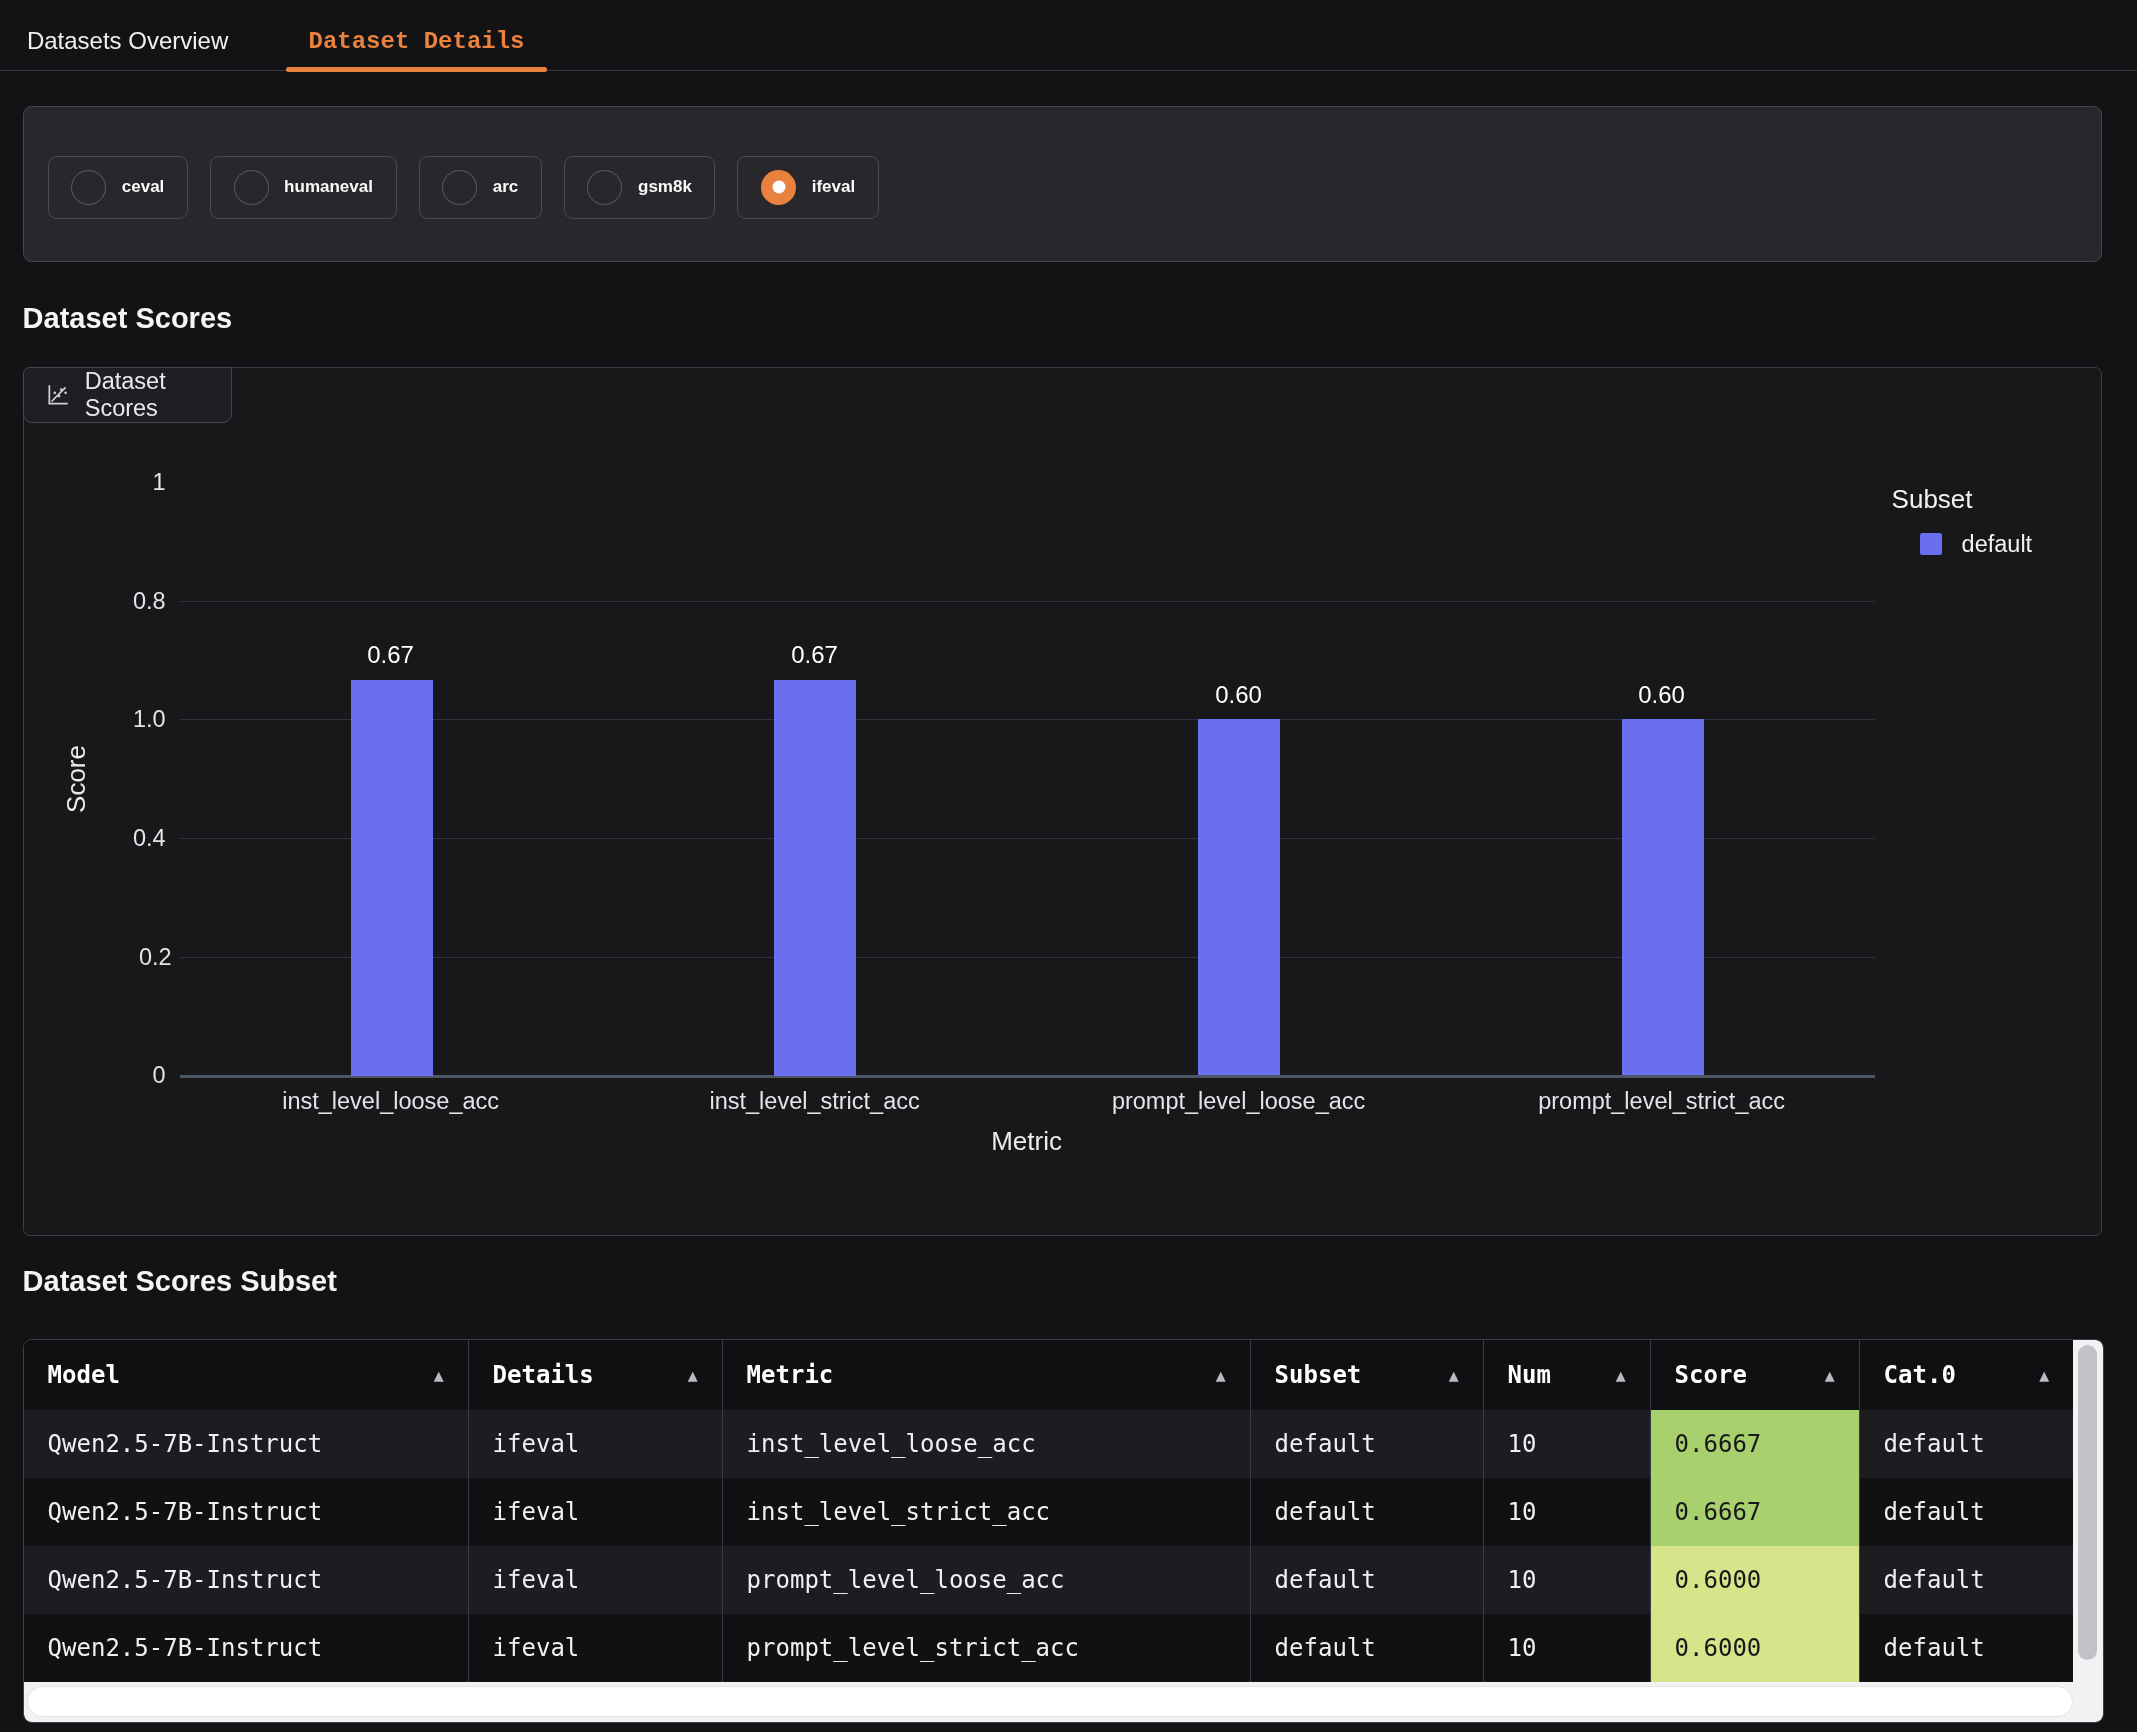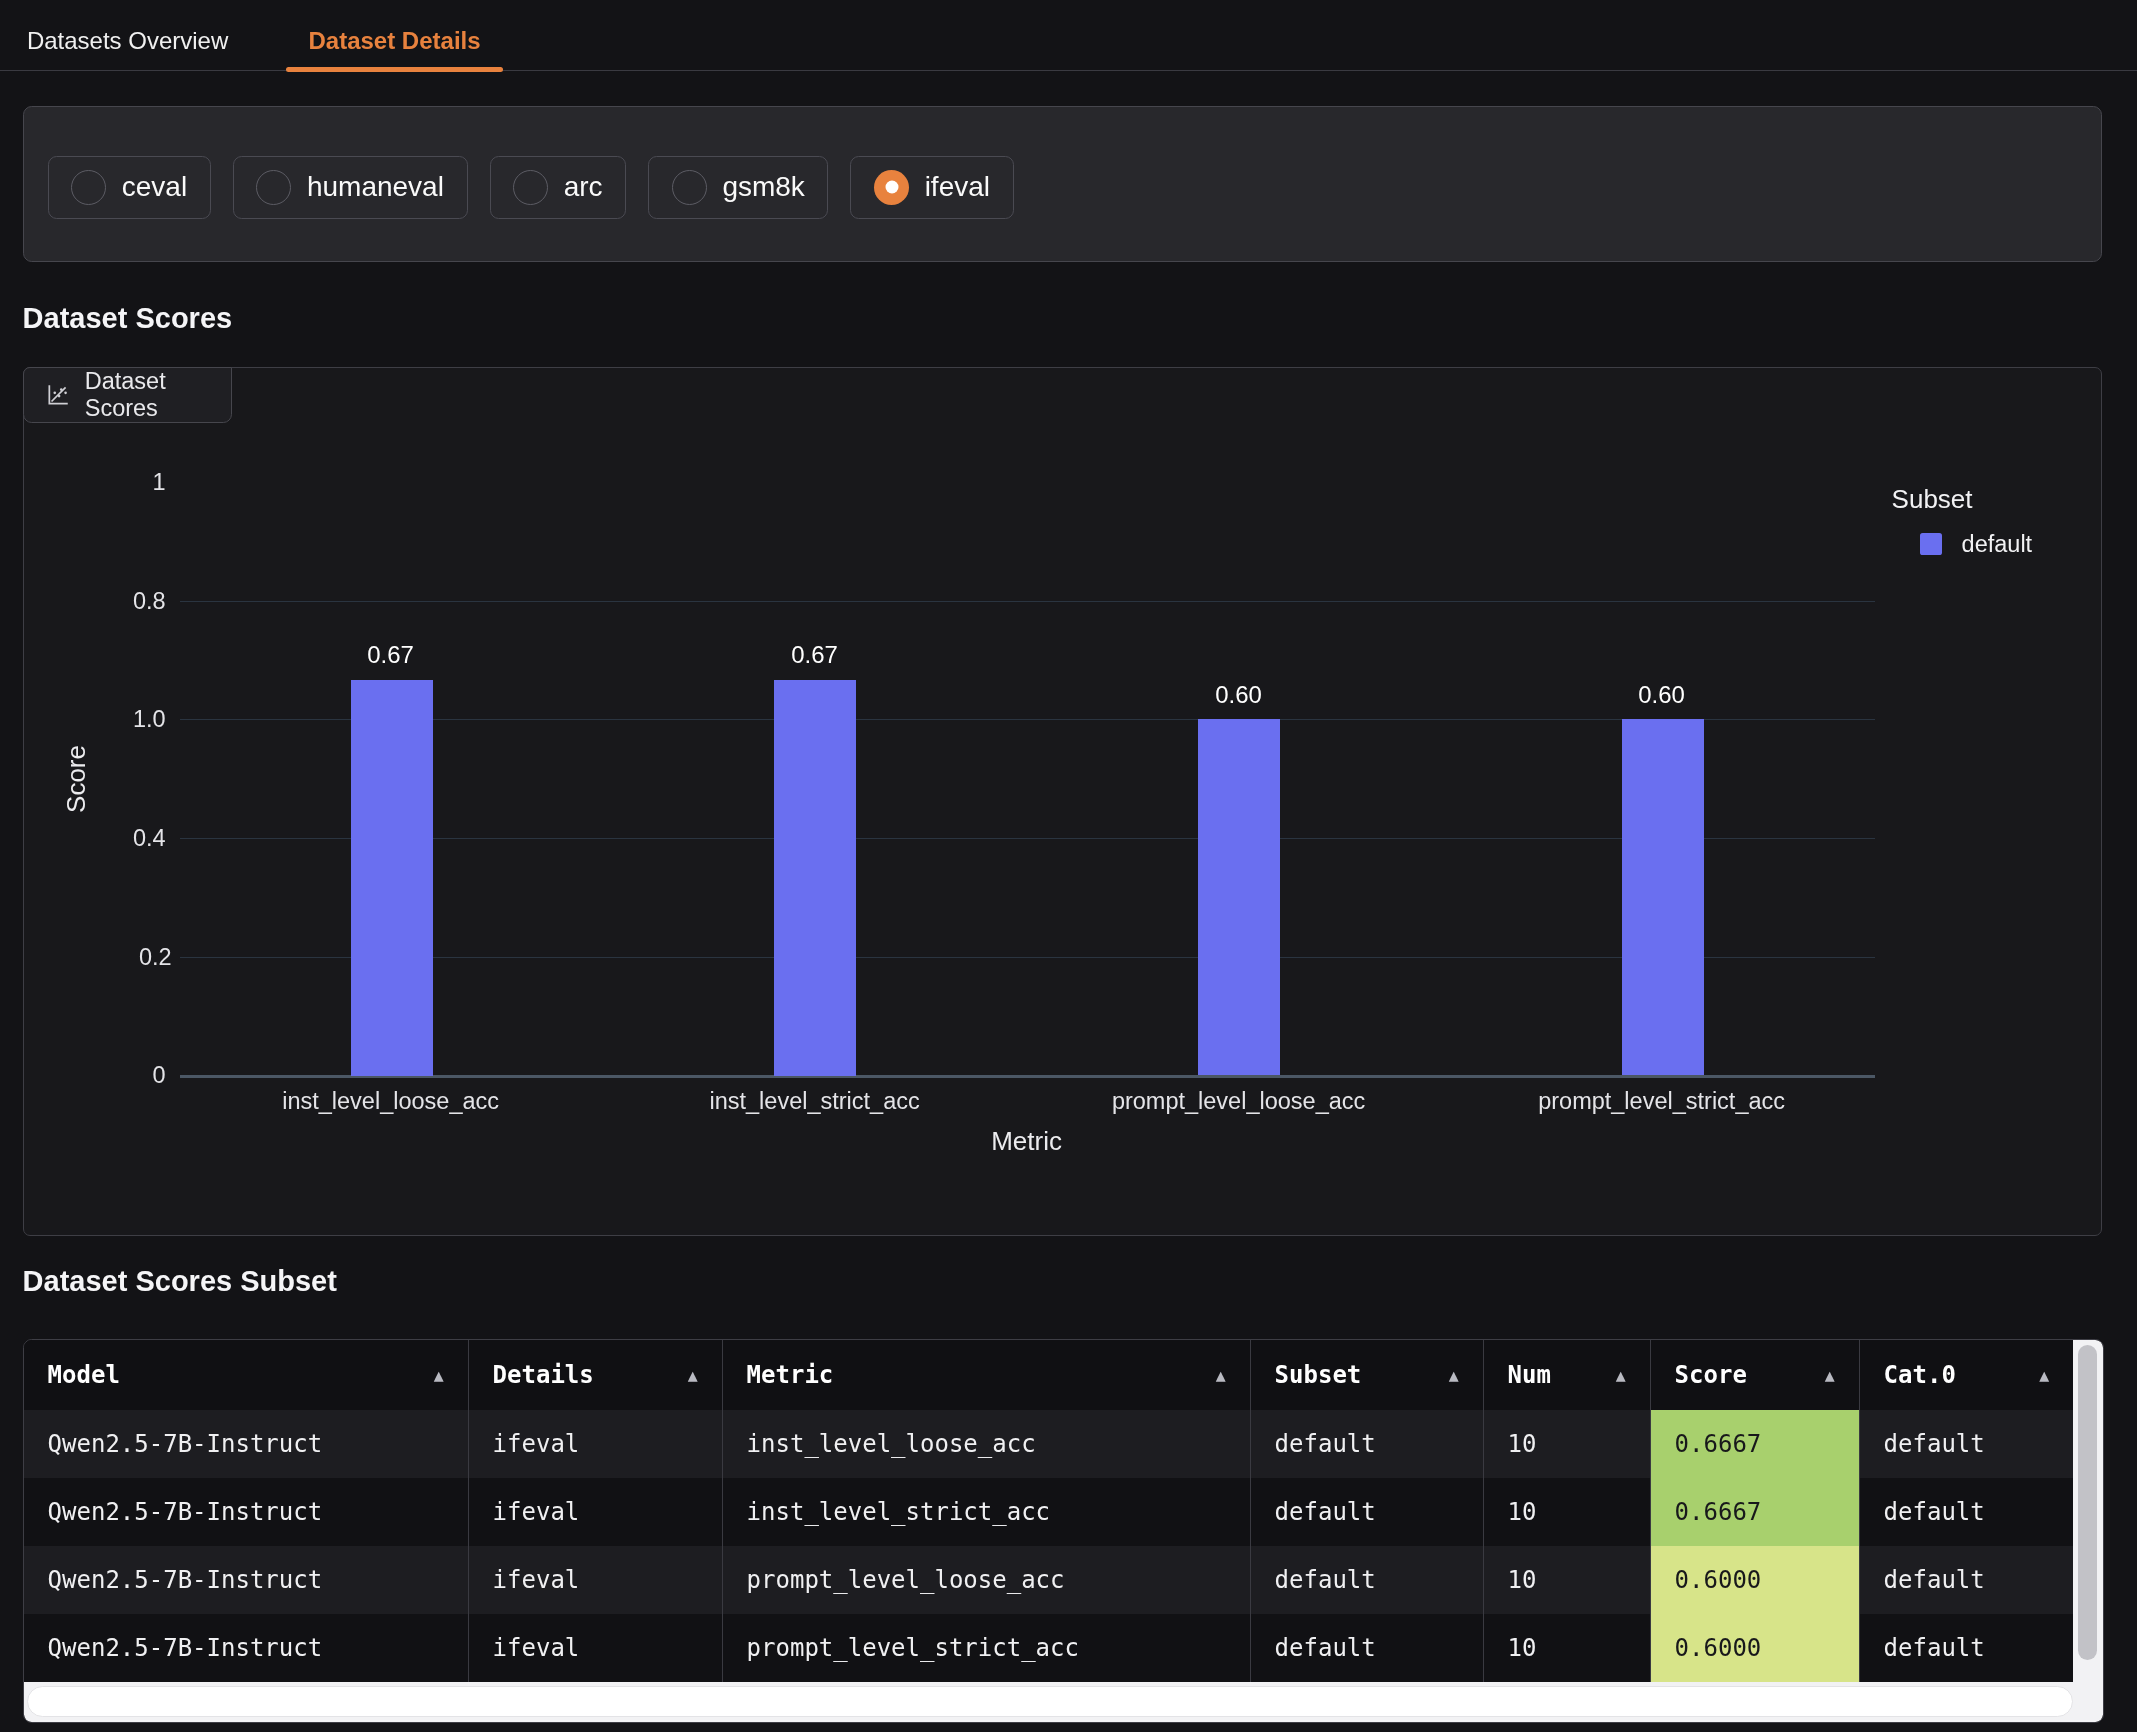--- a/index.html
+++ b/index.html
@@ -5,31 +5,31 @@
   * { margin:0; padding:0; box-sizing:border-box; }
   html,body { background:#131316; }
   body { width:2138px; height:1733px; position:relative; font-family:"Liberation Sans", sans-serif; color:#ededf0; overflow:hidden; }
 
   
   .tabbar { position:relative; height:59px; border-bottom:1.7px solid #3a3a41; display:flex; align-items:stretch;margin-top:12px; }
   .tabbar .tab { display:flex; align-items:center; padding:0 22.6px; font-size:24px; color:#f0f0f0; position:relative; cursor:pointer; }
   .tabbar .tab.active { color:var(--accent); font-weight:600; }
   .tabbar .tab.active::after { content:""; position:absolute; left:0; right:0; bottom:-1.7px; height:4.3px; background:var(--accent); border-radius:2.6px; }
   .tabbar .tab:first-child { margin-left:4.3px; }
-  .tabbar .tab.active { margin-left:35px; }
+  .tabbar .tab.active { margin-left:35px;font-family:Liberation Mono, monospace; }
 
   
   .select-panel { position:absolute; left:22.6px; top:106px; width:2079px; height:156px; background:#28282c; border:0.9px solid #46464d; border-radius:8.7px; padding:29.5px 24px 0 24px; }
   .select-title { font-size:23.5px; color:#f2f2f4; }
   .radio-row { display:flex; gap:22px; margin-top:19px; }
   .radio-chip { display:flex; align-items:center; gap:15.6px; height:63px; padding:0 22.6px; border:0.9px solid #4a4a52; border-radius:8.7px; cursor:pointer; }
   .radio-circle { width:35px; height:35px; border-radius:50%; border:1.7px solid #5c5c64; flex:none; }
   .radio-chip.selected .radio-circle { border:none; background:var(--accent); position:relative; }
   .radio-chip.selected .radio-circle::after { content:""; position:absolute; left:50%; top:50%; width:13px; height:13px; border-radius:50%; background:#fff; transform:translate(-50%,-50%); }
-  .radio-label { font-size:28px; color:#fafafa; }
+  .radio-label { font-size:17px; color:#fafafa;font-weight:bold; }
 
   
   .h-scores { position:absolute; left:22.6px; top:302px; font-size:29px; font-weight:700; color:#f5f5f7; }
   .h-table  { position:absolute; left:22.6px; top:1265px; font-size:29px; font-weight:700; color:#f5f5f7; }
 
   
   .chart-panel { position:absolute; left:22.6px; top:367px; width:2079px; height:869px; background:#18181b; border:0.9px solid #3e3e45; border-radius:7px; }
   .chart-tab { position:absolute; left:-0.9px; top:-0.9px; width:209px; height:56px; background:#1f1f23; border:0.9px solid #46464d; border-radius:7px 0 8.7px 8.7px; display:flex; align-items:center; gap:14px; padding:0 21px; cursor:pointer; }
   .chart-tab svg { width:26px; height:26px; flex:none; }
   .chart-tab-label { font-size:23.5px; color:#e9e9ec; }

